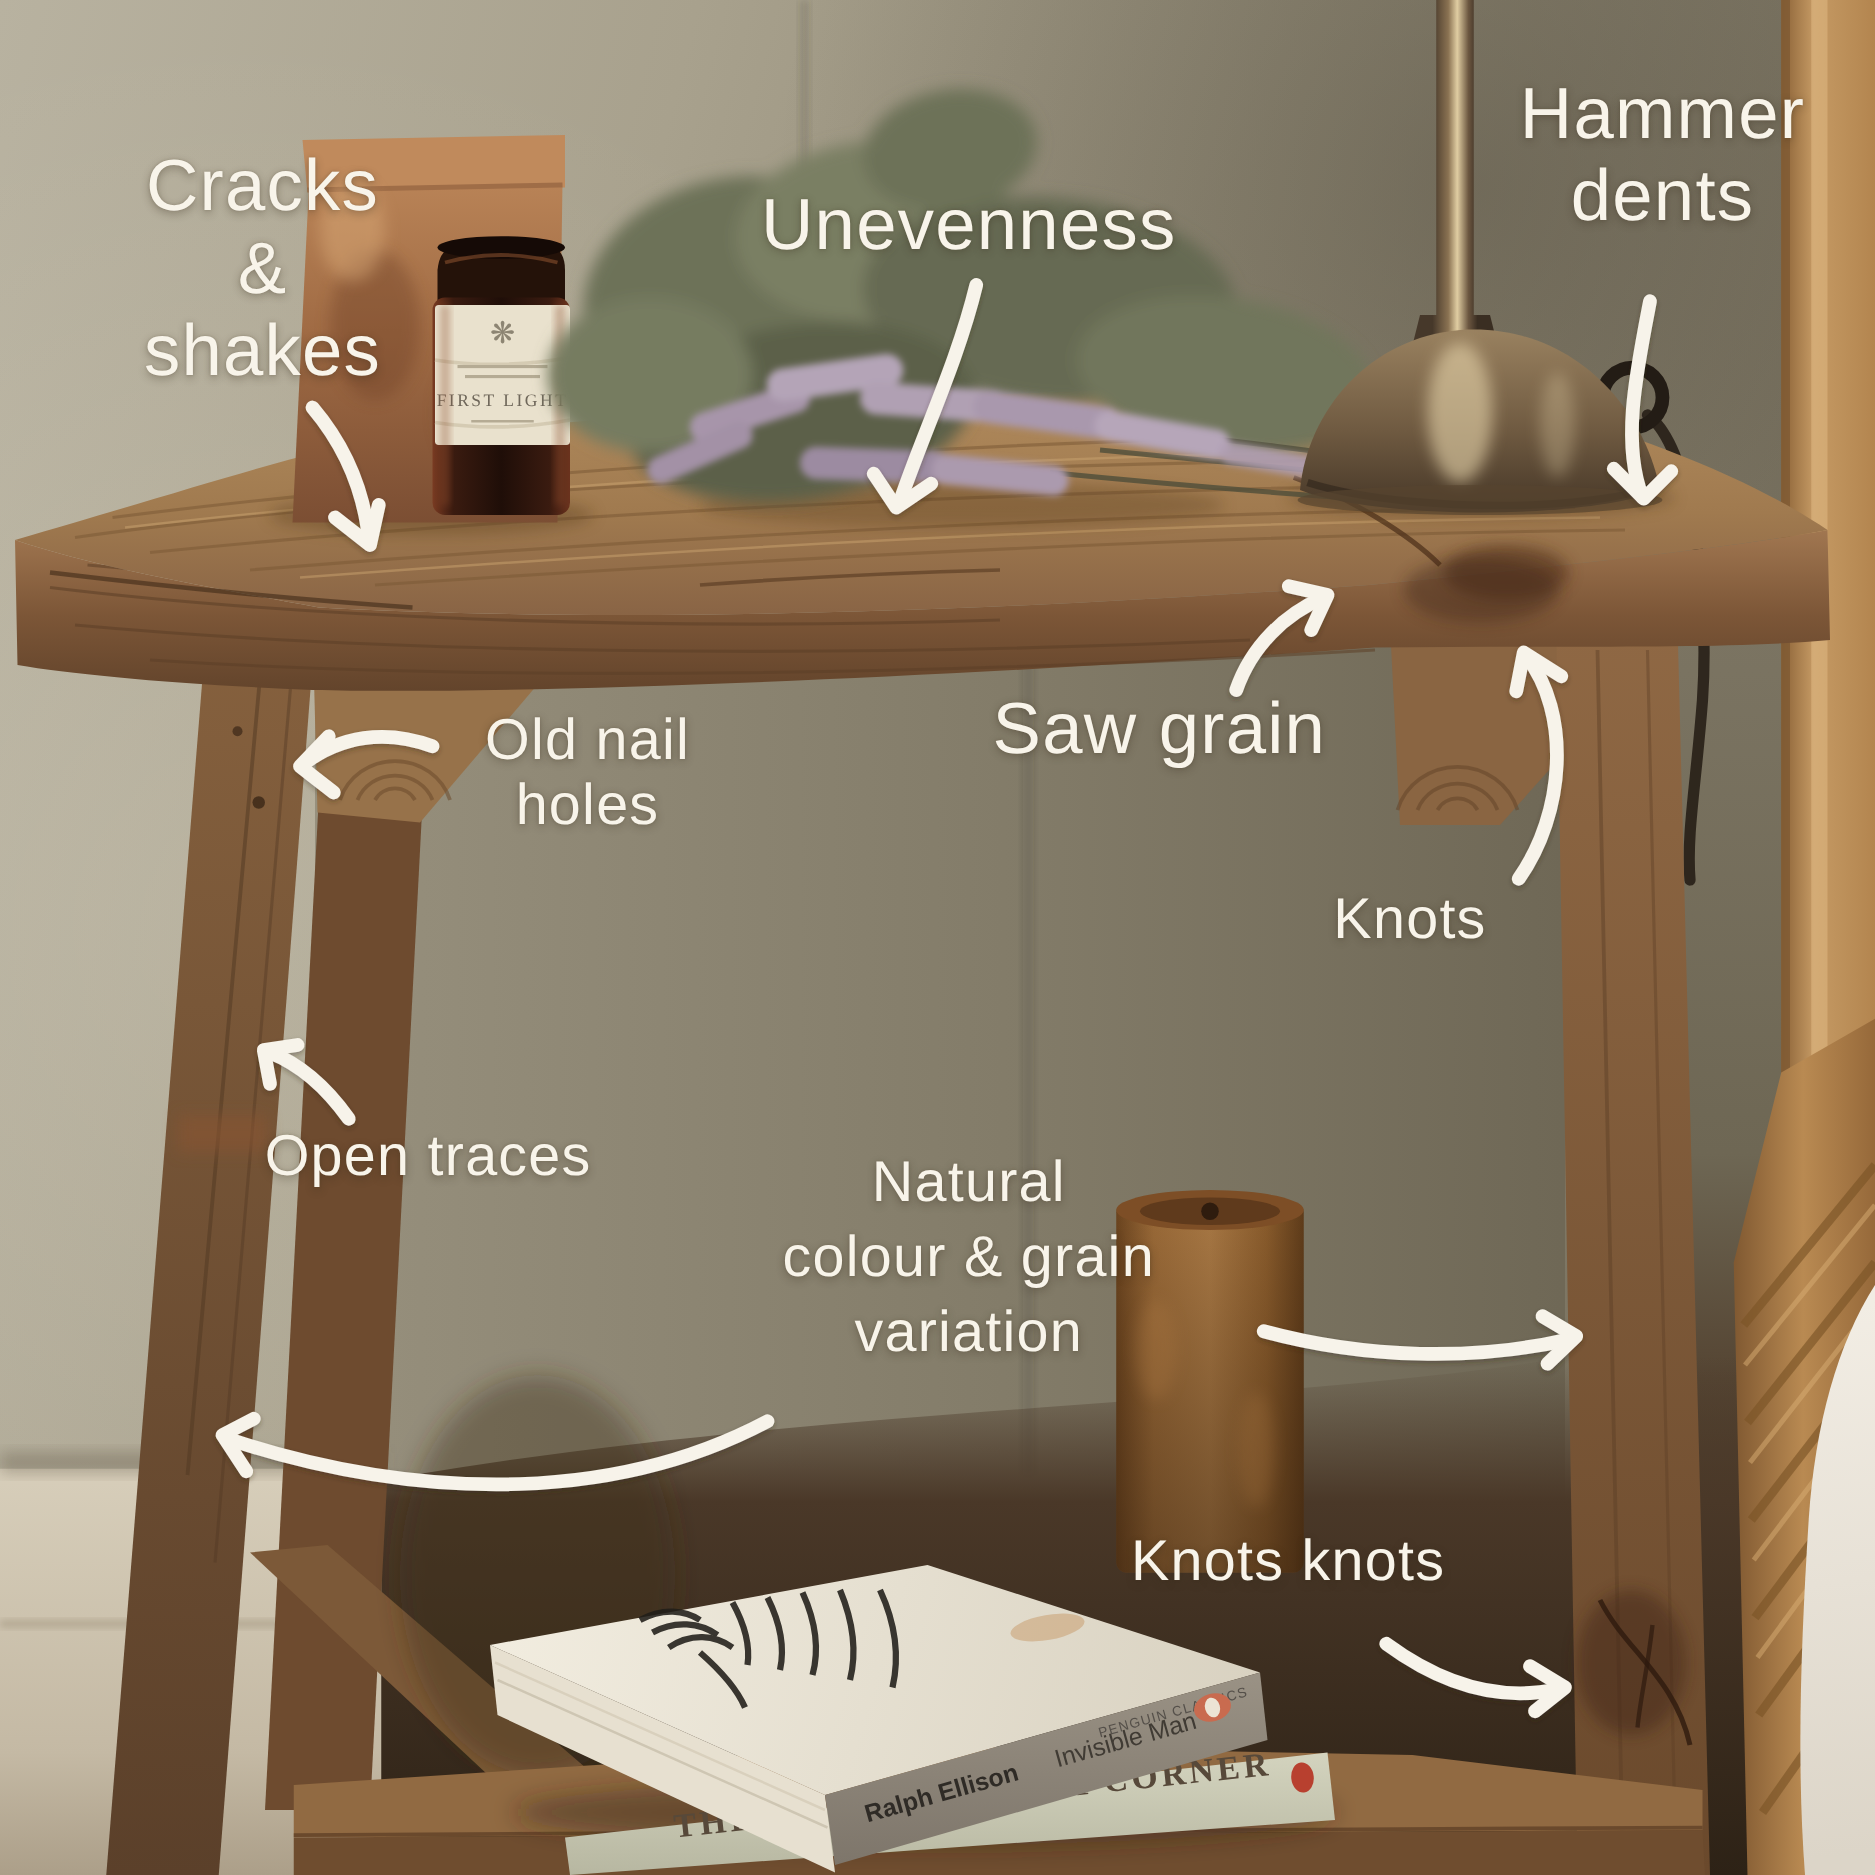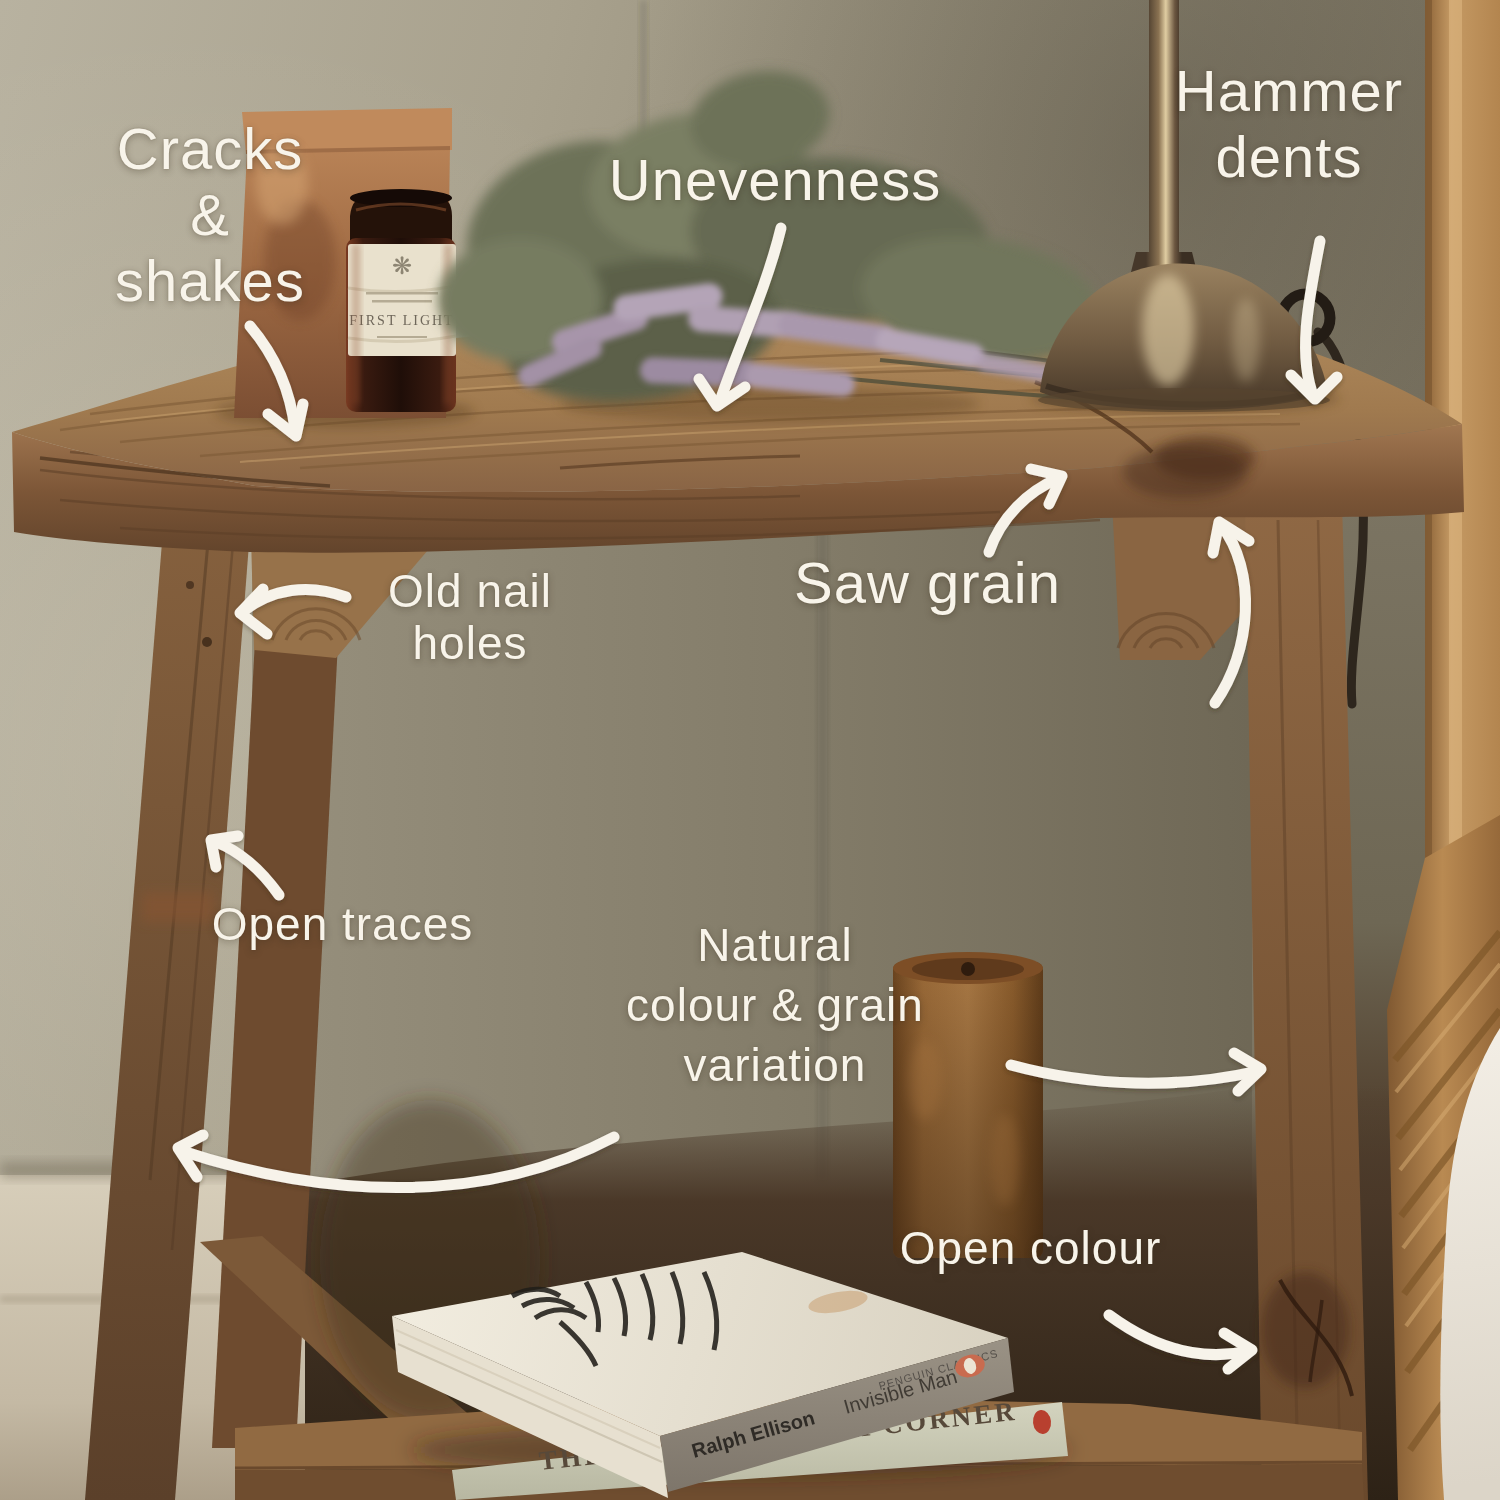--- a/index.html
+++ b/index.html
@@ -418,24 +418,25 @@
       <path d="M1109,1315 C1158,1351 1204,1361 1248,1351"></path>
           <path d="M1224,1333 L1252,1350 L1228,1369"></path>
     </g>
   </g>
 </svg>
 
 <div class="label fs62" style="left:60px;top:80px;width:300px;margin-top:36px;">Cracks
 &amp;
 shakes</div>
 <div class="label fs62" style="left:590px;top:122px;width:370px;margin-top:25px;">Unevenness</div>
-<div class="label fs62" style="left:1129px;top:58px;width:320px;">Hammer
+<div class="label fs62" style="left:1170px;top:58px;width:320px;">Hammer
 dents</div>
 <div class="label fs58" style="left:335px;top:565px;width:270px;">Old nail
 holes</div>
 <div class="label fs62" style="left:750px;top:550px;width:355px;">Saw grain</div>
+<div class="label fs58" style="left:1018px;top:708px;width:220px;">Knots</div>
 <div class="label fs58" style="left:160px;top:898px;width:365px;">Open traces</div>
 <div class="label fs58" style="left:525px;top:916px;width:500px;line-height:1.3;">Natural
 colour &amp; grain
 variation</div>
-<div class="label fs58" style="left:848px;top:1222px;width:365px;">Open colour</div>
+<div class="label fs58" style="left:848px;top:1222px;width:365px;">Knots knots</div>
 
 </div>
 
 </body></html>

